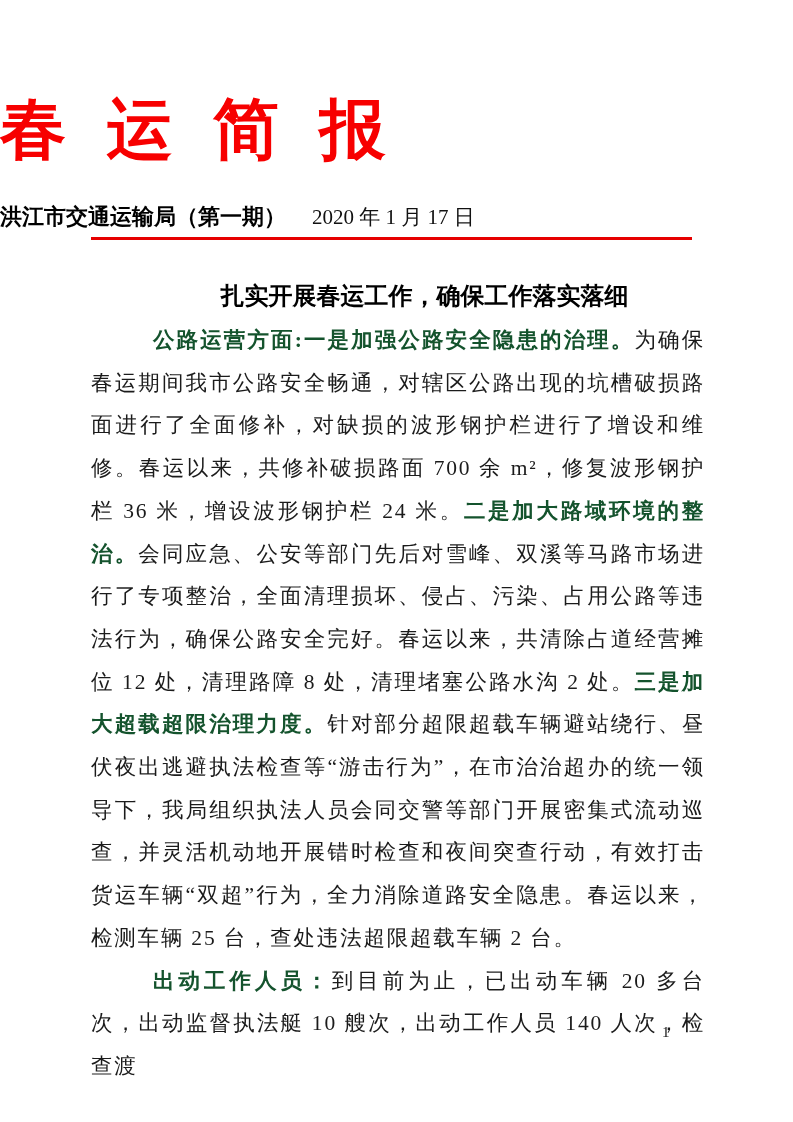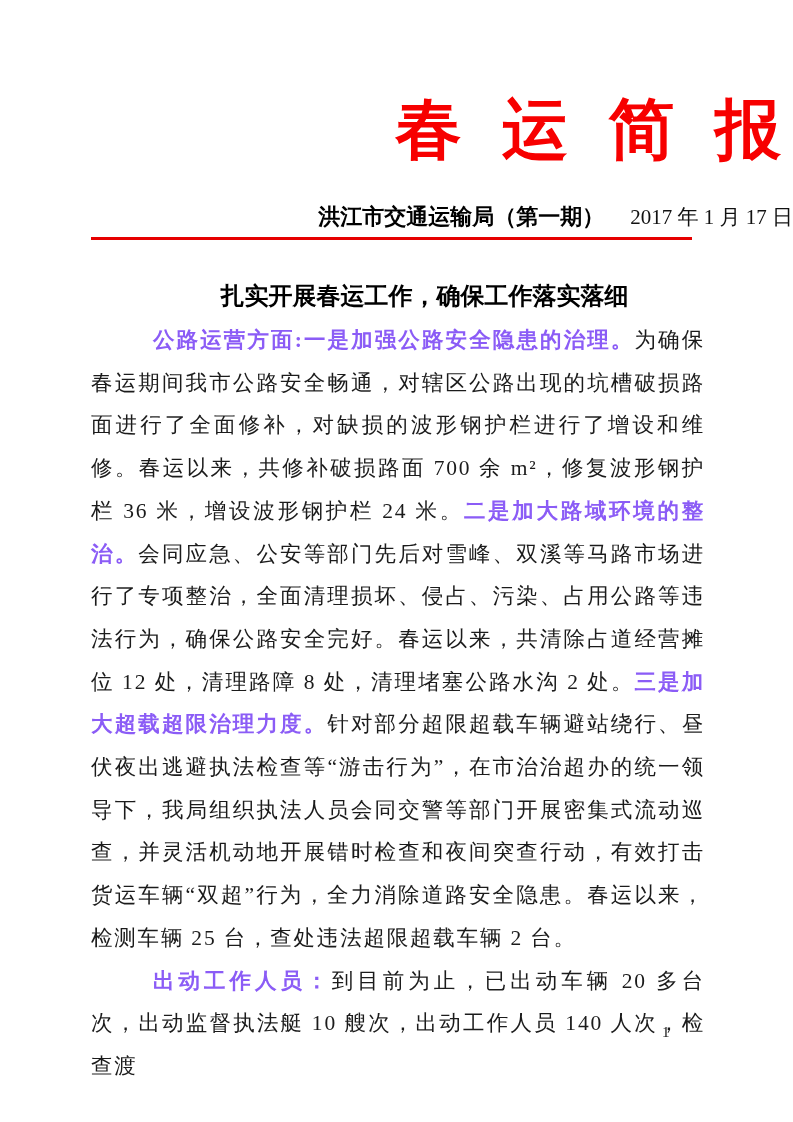--- a/index.html
+++ b/index.html
@@ -18,30 +18,30 @@
     position: relative;
     width: 793px;
     height: 1122px;
     background: #ffffff;
     overflow: hidden;
   }
   
   .masthead-title {
     padding-top: 84px;
     line-height: 92px;
-    text-align: right;
+    text-align: left;
     font-size: 66px;
     font-weight: 700;
     letter-spacing: 12px;
     color: #f70000;
     white-space: nowrap;
   }
   .masthead-meta {
     display: flex;
-    justify-content: flex-end;
+    justify-content: flex-start;
     align-items: baseline;
     gap: 26px;
     margin-top: 26px;
     line-height: 30px;
     white-space: nowrap;
   }
   .issuer {
     font-size: 22px;
     font-weight: 700;
     color: #000000;
@@ -74,41 +74,41 @@
     line-height: 42.7px;
     letter-spacing: 1.8px;
     text-align: justify;
   }
   .para {
     margin: 0;
     text-indent: 62px;
   }
   .b {
     font-weight: 700;
-    color: #8b5cf6;
+    color: #14532d;
   }
   .page-number {
     position: absolute;
     left: 662px;
     top: 1022px;
     font-size: 15px;
     line-height: 20px;
     color: #111111;
   }
 </style>
 </head>
 <body>
 
 <div class="page">
 
   <header>
     <div class="masthead-title">春 运 简 报</div>
     <div class="masthead-meta">
       <span class="issuer">洪江市交通运输局（第一期）</span>
-      <span class="issue-date">2017 年 1 月 17 日</span>
+      <span class="issue-date">2020 年 1 月 17 日</span>
     </div>
     <div class="masthead-rule"></div>
   </header>
 
   <main>
     <h1 class="article-heading">扎实开展春运工作，确保工作落实落细</h1>
 
     <div class="article-body">
       <p class="para"><span class="b">公路运营方面:一是加强公路安全隐患的治理。</span><span>为确保春运期间我市公路安全畅通，对辖区公路出现的坑槽破损路面进行了全面修补，对缺损的波形钢护栏进行了增设和维修。春运以来，共修补破损路面 700 余 m²，修复波形钢护栏 36 米，增设波形钢护栏 24 米。</span><span class="b">二是加大路域环境的整治。</span><span>会同应急、公安等部门先后对雪峰、双溪等马路市场进行了专项整治，全面清理损坏、侵占、污染、占用公路等违法行为，确保公路安全完好。春运以来，共清除占道经营摊位 12 处，清理路障 8 处，清理堵塞公路水沟 2 处。</span><span class="b">三是加大超载超限治理力度。</span><span>针对部分超限超载车辆避站绕行、昼伏夜出逃避执法检查等“游击行为”，在市治治超办的统一领导下，我局组织执法人员会同交警等部门开展密集式流动巡查，并灵活机动地开展错时检查和夜间突查行动，有效打击货运车辆“双超”行为，全力消除道路安全隐患。春运以来，检测车辆 25 台，查处违法超限超载车辆 2 台。</span></p>
       <p class="para"><span class="b">出动工作人员：</span><span>到目前为止，已出动车辆 20 多台次，出动监督执法艇 10 艘次，出动工作人员 140 人次，检查渡</span></p>

